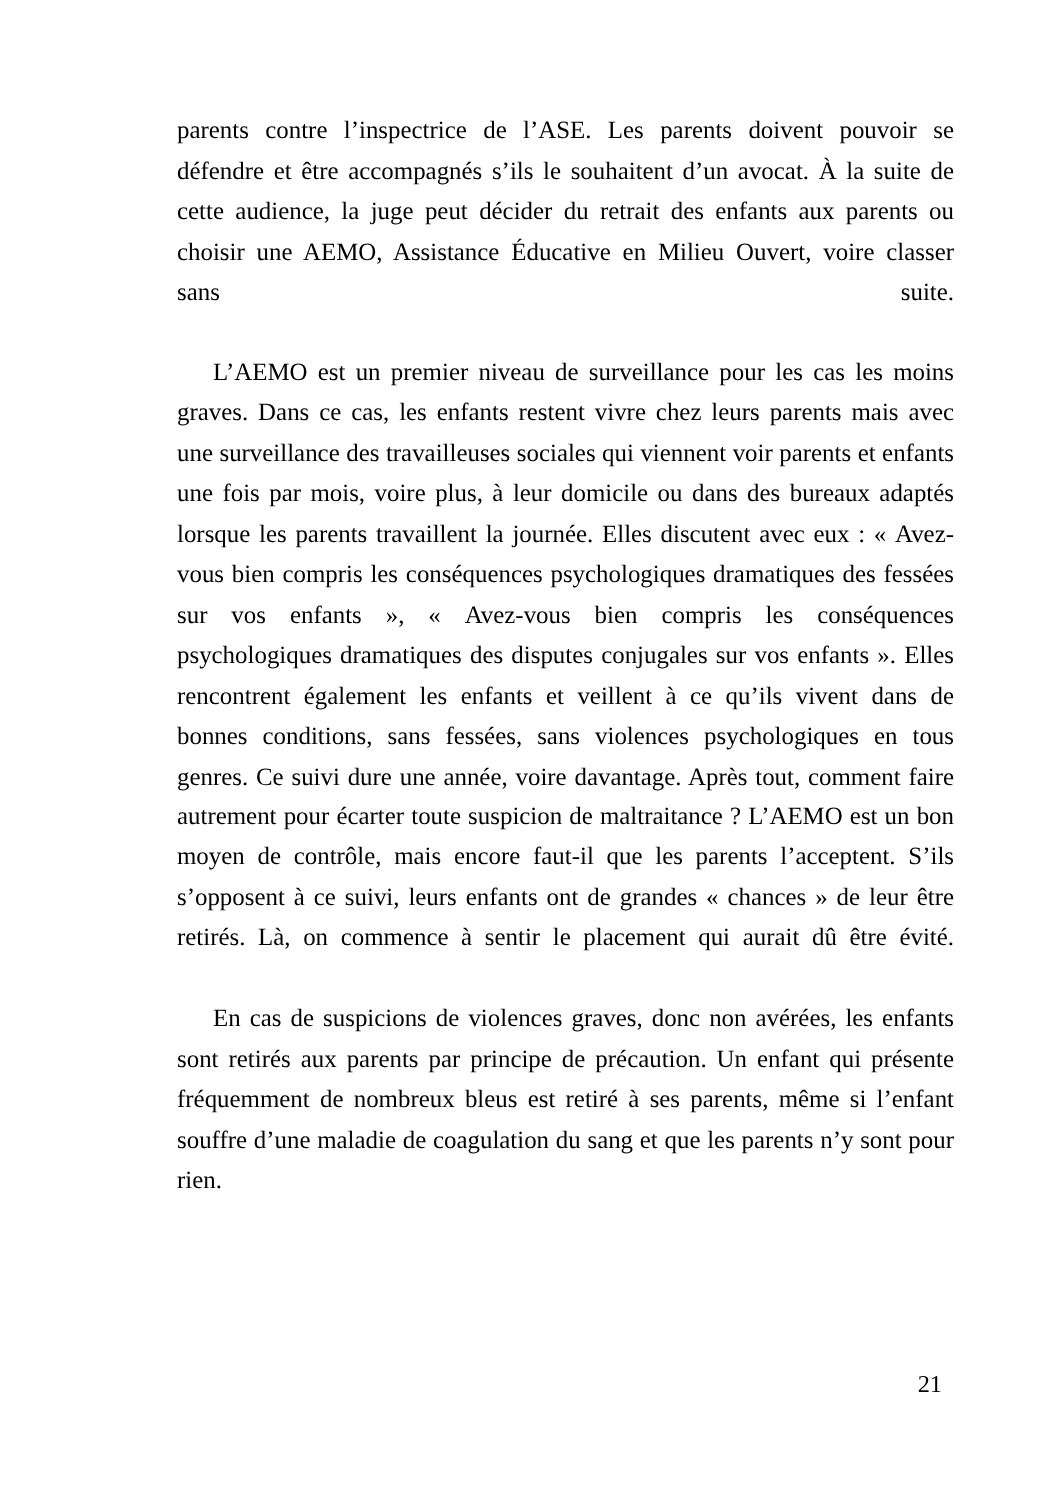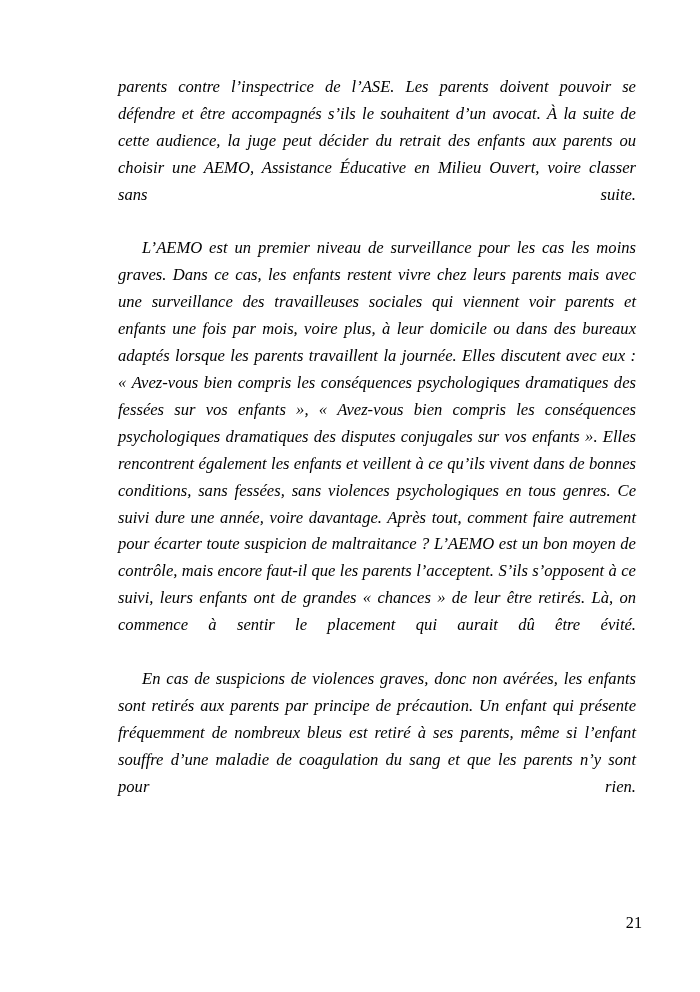--- a/index.html
+++ b/index.html
@@ -35,37 +35,36 @@
   .para {
     margin: 0;
     font-size: 16.6px;
     line-height: 26.9px;
     text-align: justify;
     text-justify: inter-word;
     
     hyphens: none;
     -webkit-hyphens: none;
     word-spacing: 0.01em;
-    font-style: italic;
   }
 
   .para.indent {
     text-indent: 24px;
   }
 
   
   .para:after {
     content: "";
     display: inline-block;
     width: 100%;
   }
 
   .page-number {
     position: absolute;
-    left: 124px;
+    left: 110px;
     top: 913px;
     width: 518px;
     text-align: right;
     font-size: 16.2px;
     line-height: 20px;
     font-family: "Liberation Serif", "DejaVu Serif", serif;
     color: #000000;
   }
 </style>
 </head>

